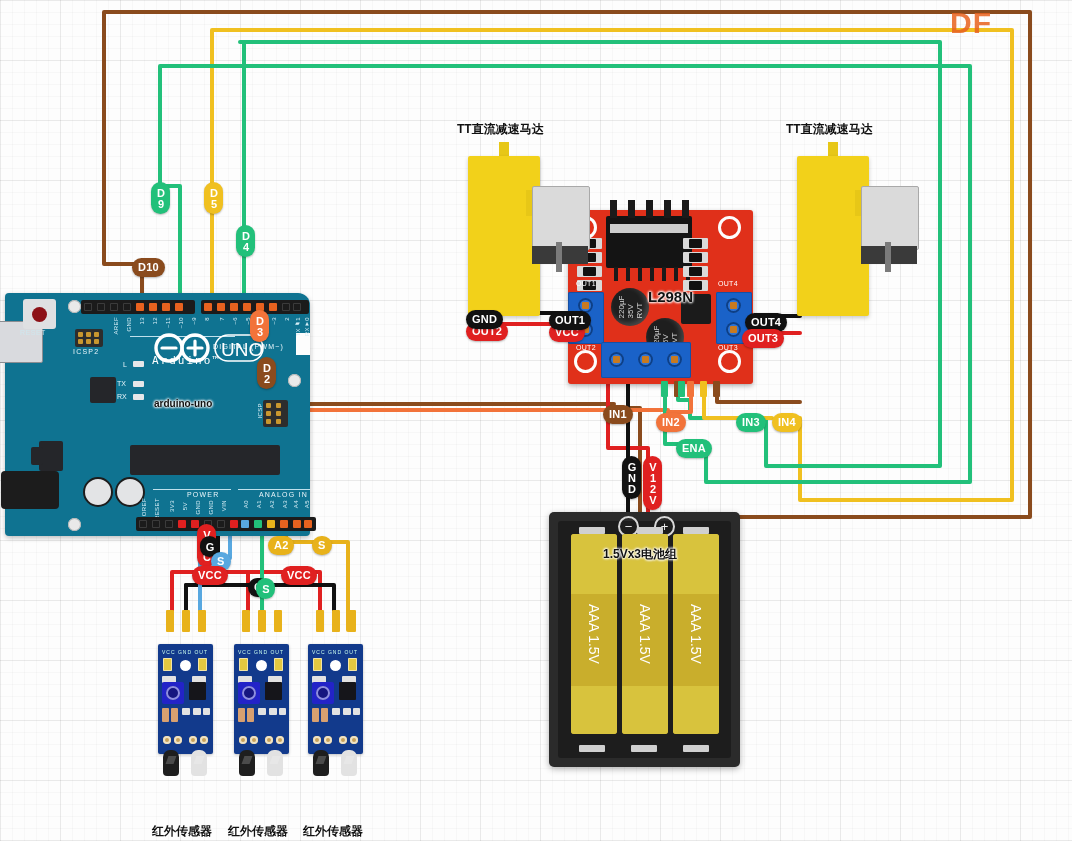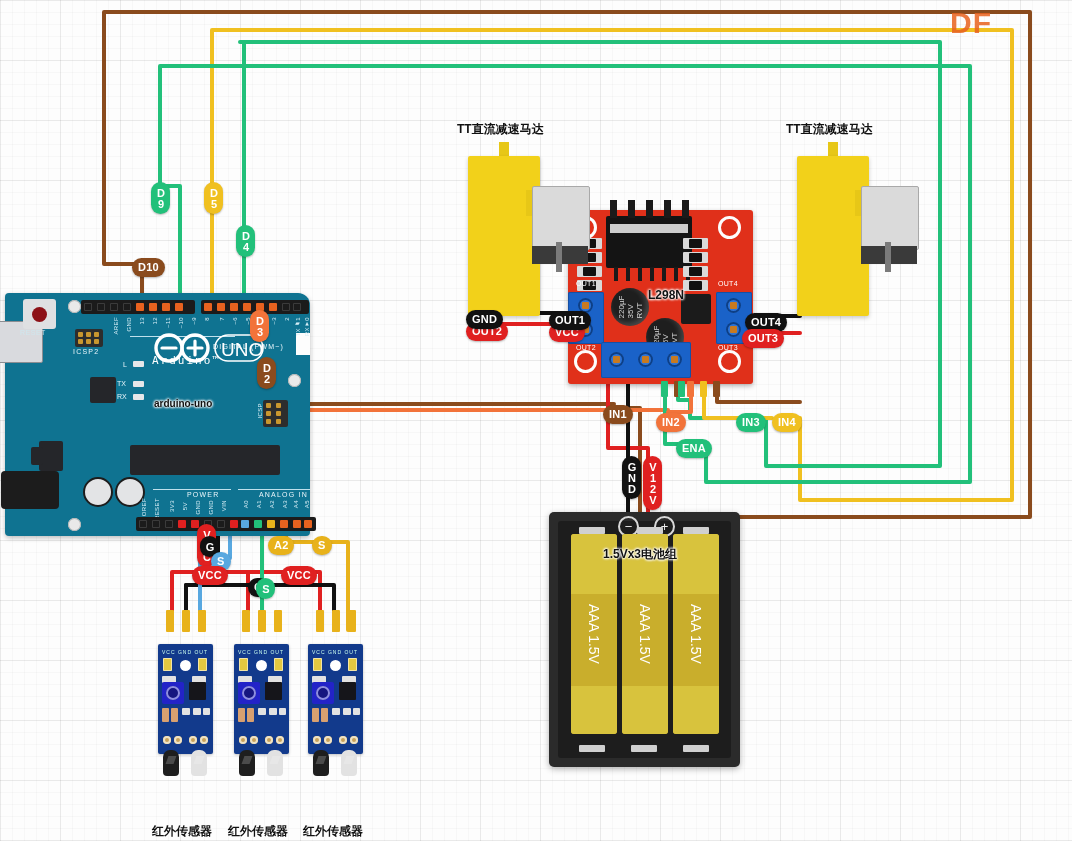--- a/index.html
+++ b/index.html
@@ -98,21 +98,21 @@
   .diode:after{content:"";position:absolute;left:6px;top:1px;width:13px;height:9px;background:#111;border-radius:1px;}
   .cap2{position:absolute;width:38px;height:38px;border-radius:50%;background:#1e1e1e;box-shadow:inset -3px -3px 6px rgba(255,255,255,.2);}
   .cap2 b{position:absolute;left:50%;top:50%;transform:translate(-50%,-50%) rotate(180deg);writing-mode:vertical-rl;color:#d8d8d8;font-size:8px;font-weight:normal;letter-spacing:0;}
   .reg{position:absolute;left:113px;top:84px;width:30px;height:30px;background:#1b1b1b;border-radius:2px;}
   .term{position:absolute;background:#1a62c8;border-radius:2px;box-shadow:inset 0 0 0 1px #1550a5;}
   .term i{position:absolute;width:15px;height:15px;border-radius:50%;background:#2d74d8;box-shadow:inset 0 0 0 2px #0d3f86;}
   .term i:after{content:"";position:absolute;left:4px;top:4px;width:7px;height:7px;background:#c87a20;border-radius:1px;}
   .pinhdr{position:absolute;bottom:-13px;width:7px;height:16px;border-radius:1px;}
   .silk298{position:absolute;color:#fff;font-size:7px;letter-spacing:.3px;}
   #l298name{
-    position:absolute;left:80px;top:78px;font-size:12px;font-weight:bold;color:#111;
+    position:absolute;left:80px;top:78px;font-size:15px;font-weight:bold;color:#111;
     text-shadow:0 0 3px #fff,0 0 3px #fff,0 0 3px #fff,0 0 2px #fff;
   }
 
   
   .motor{position:absolute;}
   .motor .body{position:absolute;left:0;top:14px;width:72px;height:160px;background:#f2d11a;border-radius:2px;box-shadow:0 2px 4px rgba(0,0,0,.2);}
   .motor .shaft{position:absolute;left:31px;top:0;width:10px;height:18px;background:#e7c717;}
   .motor .can{position:absolute;left:64px;top:44px;width:56px;height:62px;background:#dadada;border:1px solid #a9a9a9;border-radius:2px;}
   .motor .canb{position:absolute;left:64px;top:104px;width:56px;height:18px;background:#3a3a3a;}
   .motor .axle{position:absolute;left:88px;top:100px;width:6px;height:30px;background:#7b7b7b;}

